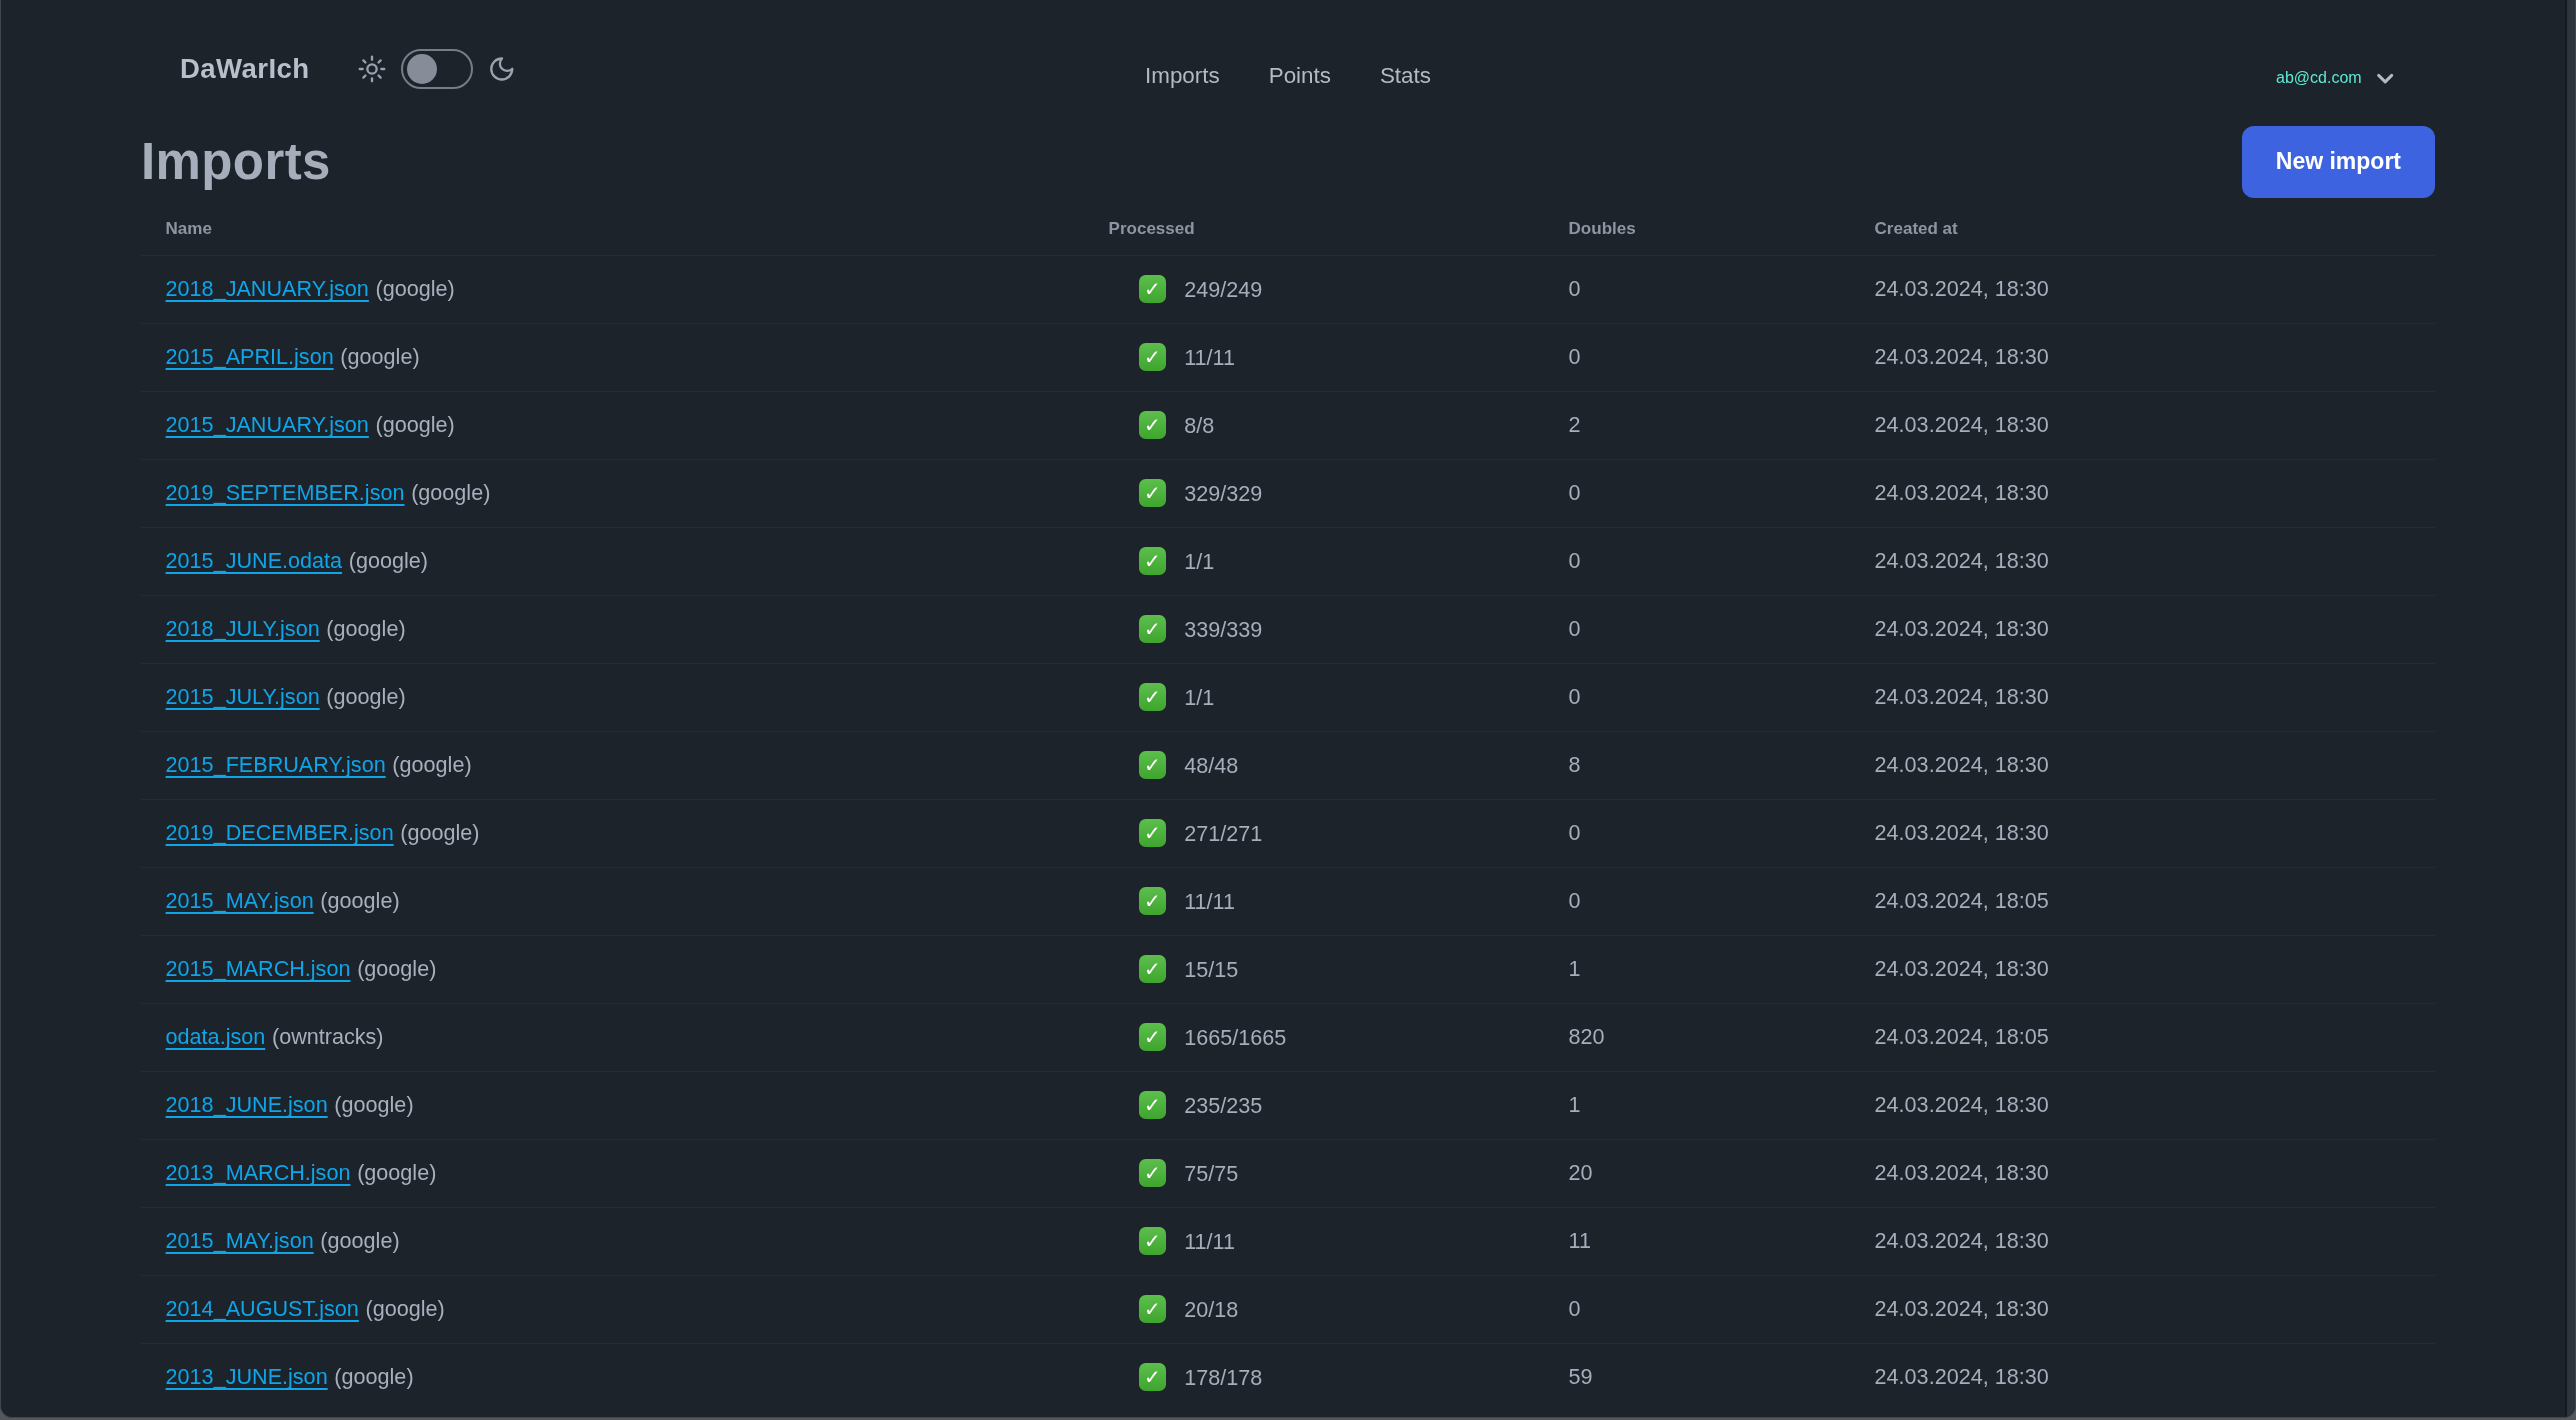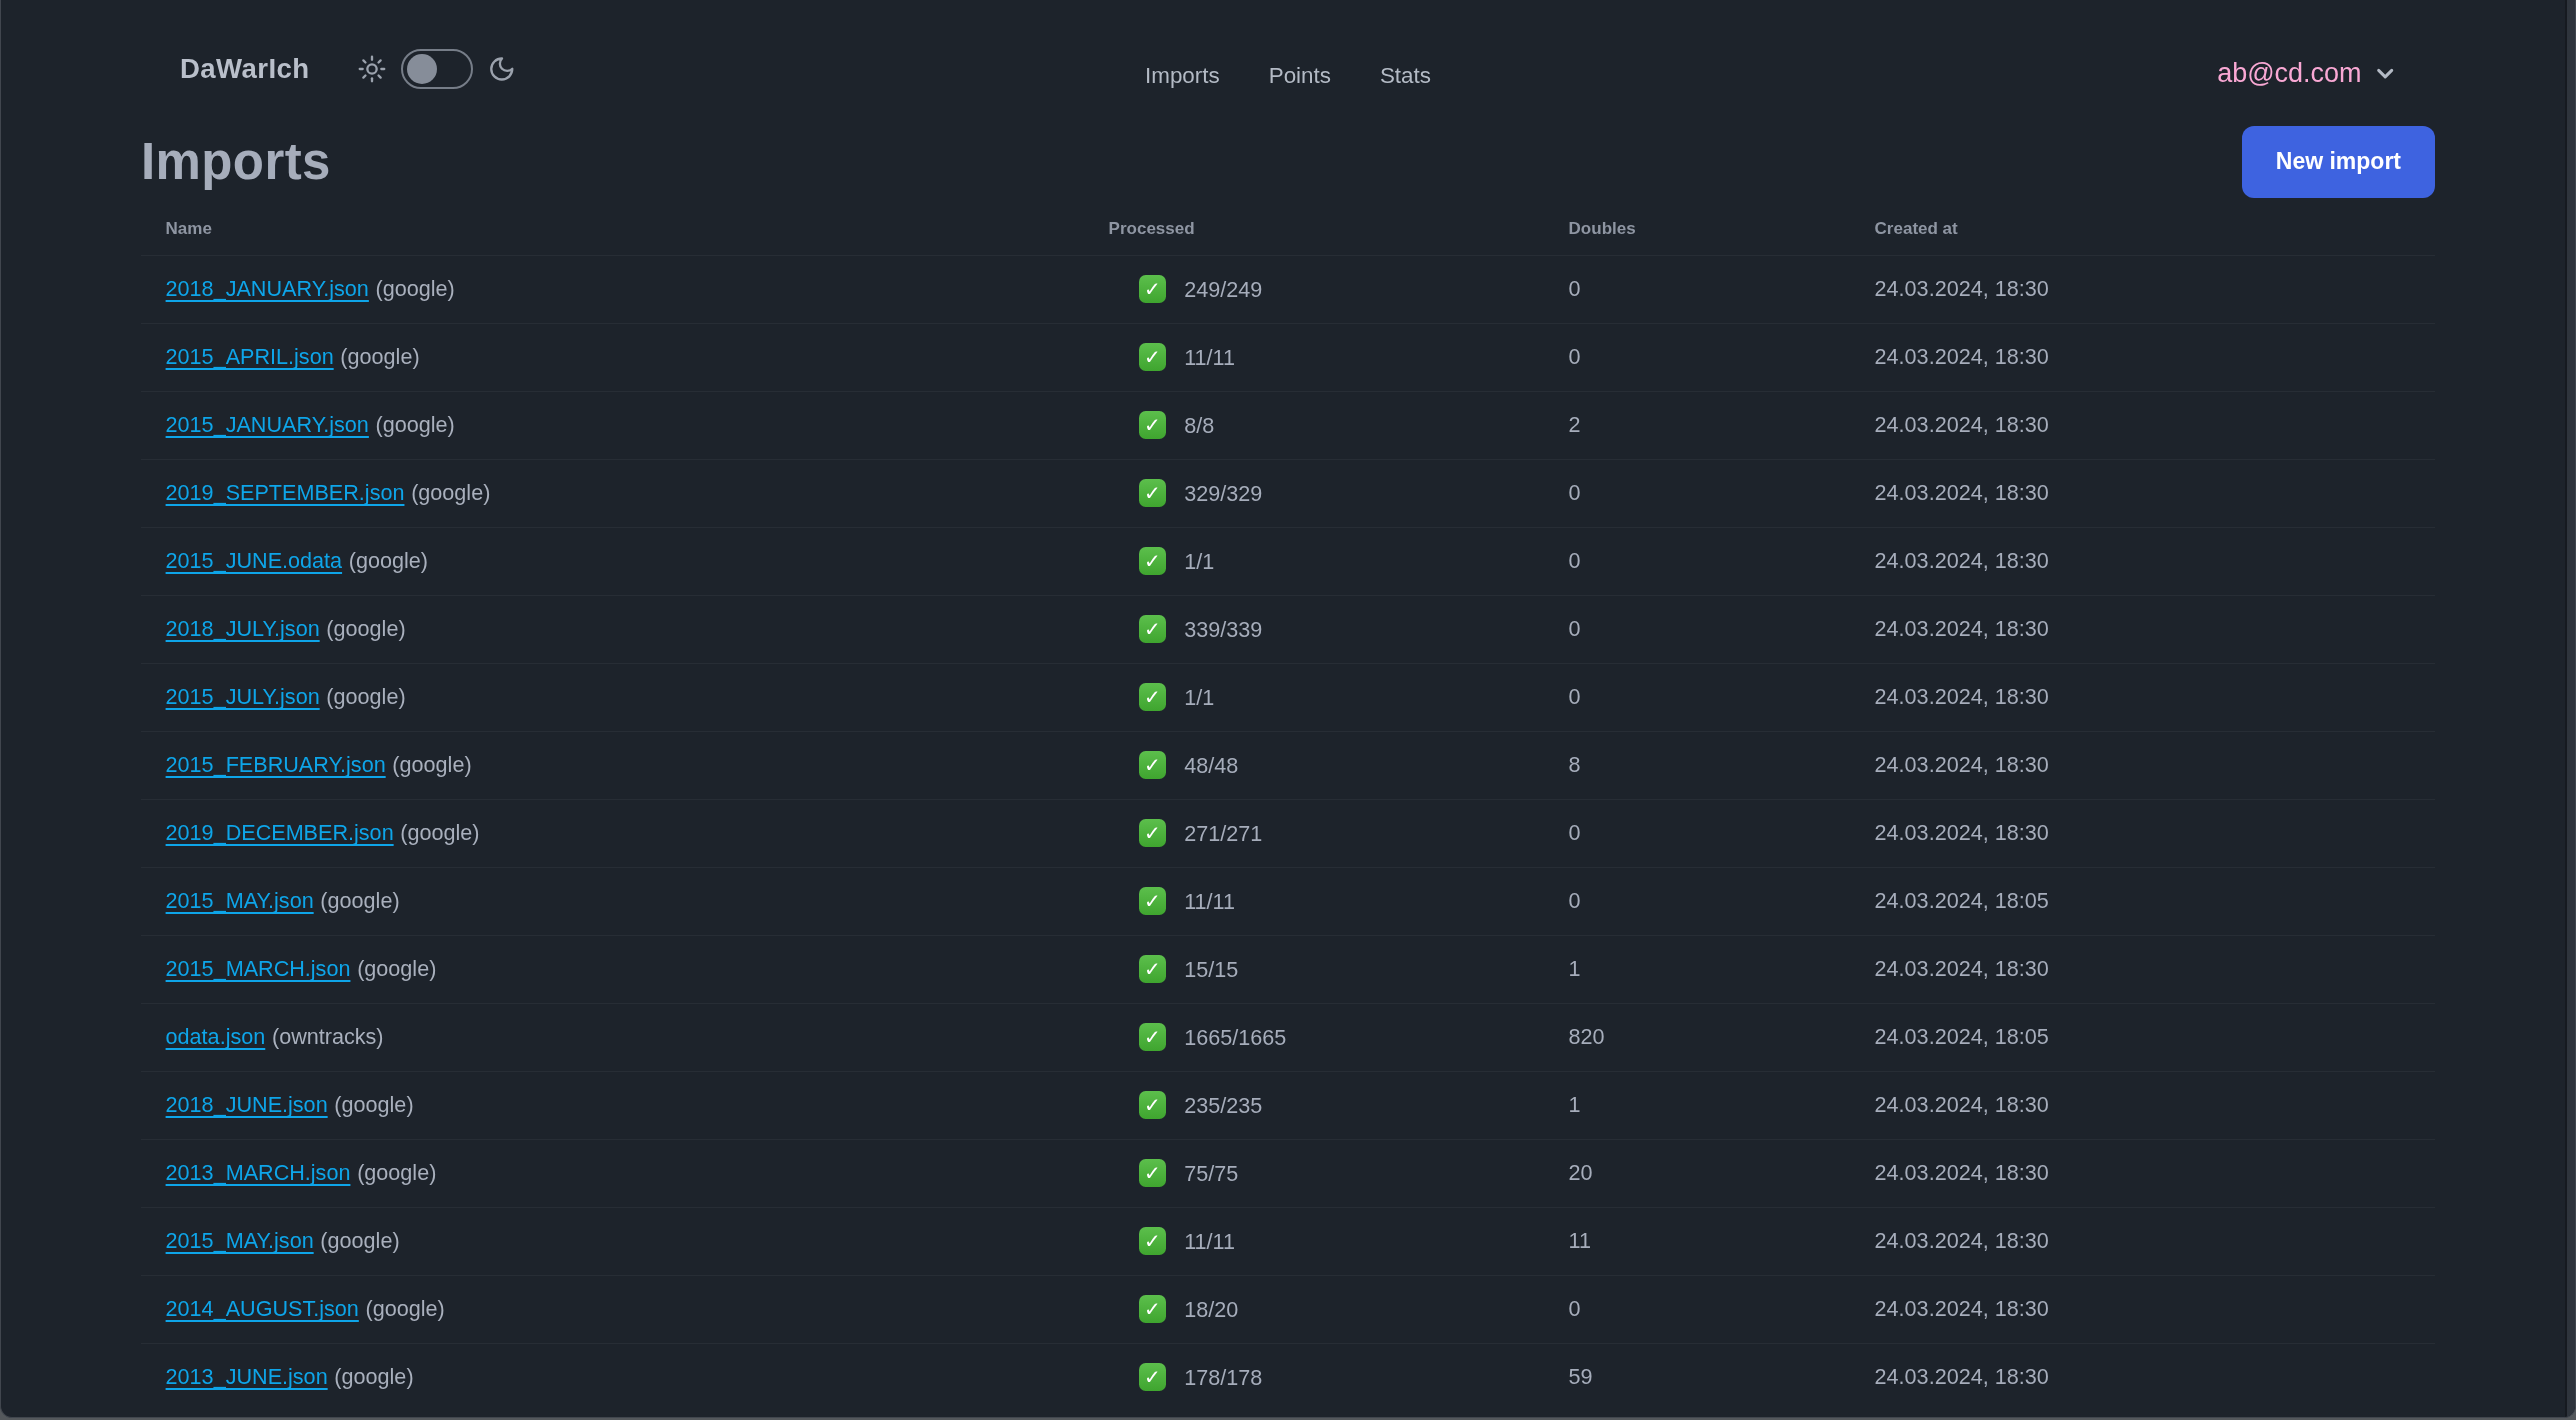--- a/index.html
+++ b/index.html
@@ -40,21 +40,21 @@
     background:#868d99;
   }
   .nav-center{
     position:absolute;left:50%;transform:translateX(-50%);
     display:flex;gap:49px;align-items:center;
   }
   .nav-link{font-size:22.4px;color:#b3bac5;text-decoration:none;cursor:pointer;}
   .user-group{
     margin-left:auto;padding-right:179px;display:flex;align-items:center;gap:12px;cursor:pointer;
   }
-  .user-email{font-size:27px;color:#f9a8d4;}
+  .user-email{font-size:16px;color:#5eead4;}
   
   .main{padding:0 140px;}
   .page-header{
     margin-top:36px;height:73px;display:flex;justify-content:space-between;align-items:center;
   }
   .page-title{margin:0;font-size:51px;font-weight:700;color:#a6adbb;letter-spacing:0.4px;}
   .new-import-btn{
     height:72px;padding:0 34px;border:none;border-radius:12px;
     background:#3e63e0;color:#ffffff;font-size:23px;font-weight:700;
     font-family:inherit;cursor:pointer;
@@ -348,21 +348,21 @@
     <td>11</td>
     <td>24.03.2024, 18:30</td>
   </tr>
           <tr>
     <td>
       <a class="file-link" href="#">2014_AUGUST.json</a><span class="src">(google)</span>
     </td>
     <td>
       <span class="proc-wrap">
         <span class="check"></span>
-        <span>18/20</span>
+        <span>20/18</span>
       </span>
     </td>
     <td>0</td>
     <td>24.03.2024, 18:30</td>
   </tr>
           <tr>
     <td>
       <a class="file-link" href="#">2013_JUNE.json</a><span class="src">(google)</span>
     </td>
     <td>

